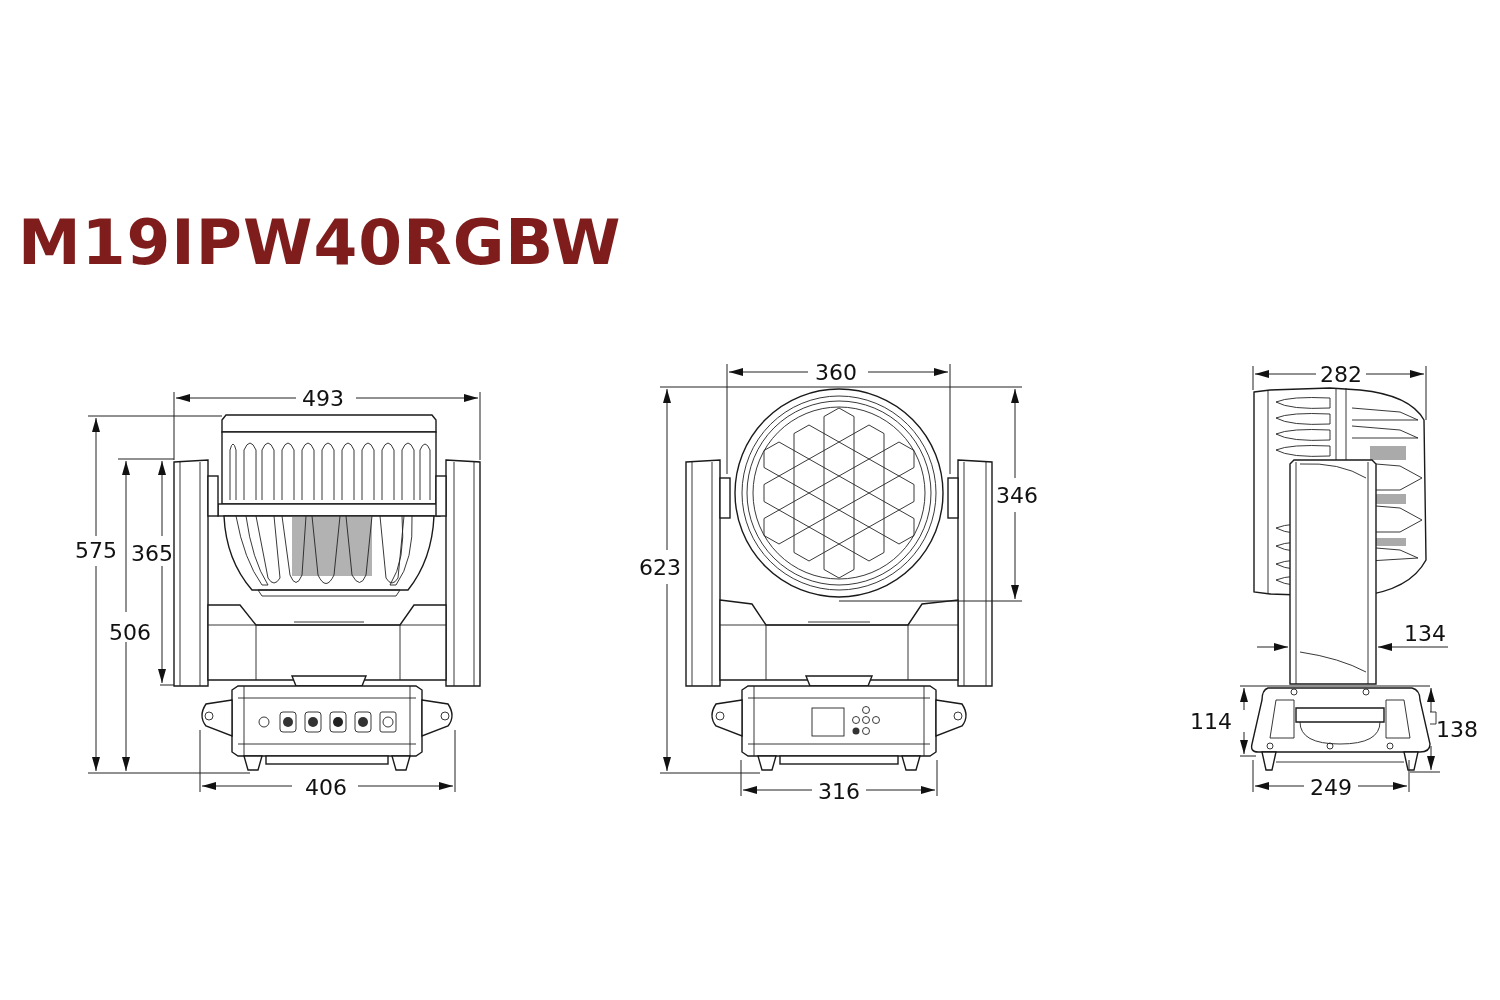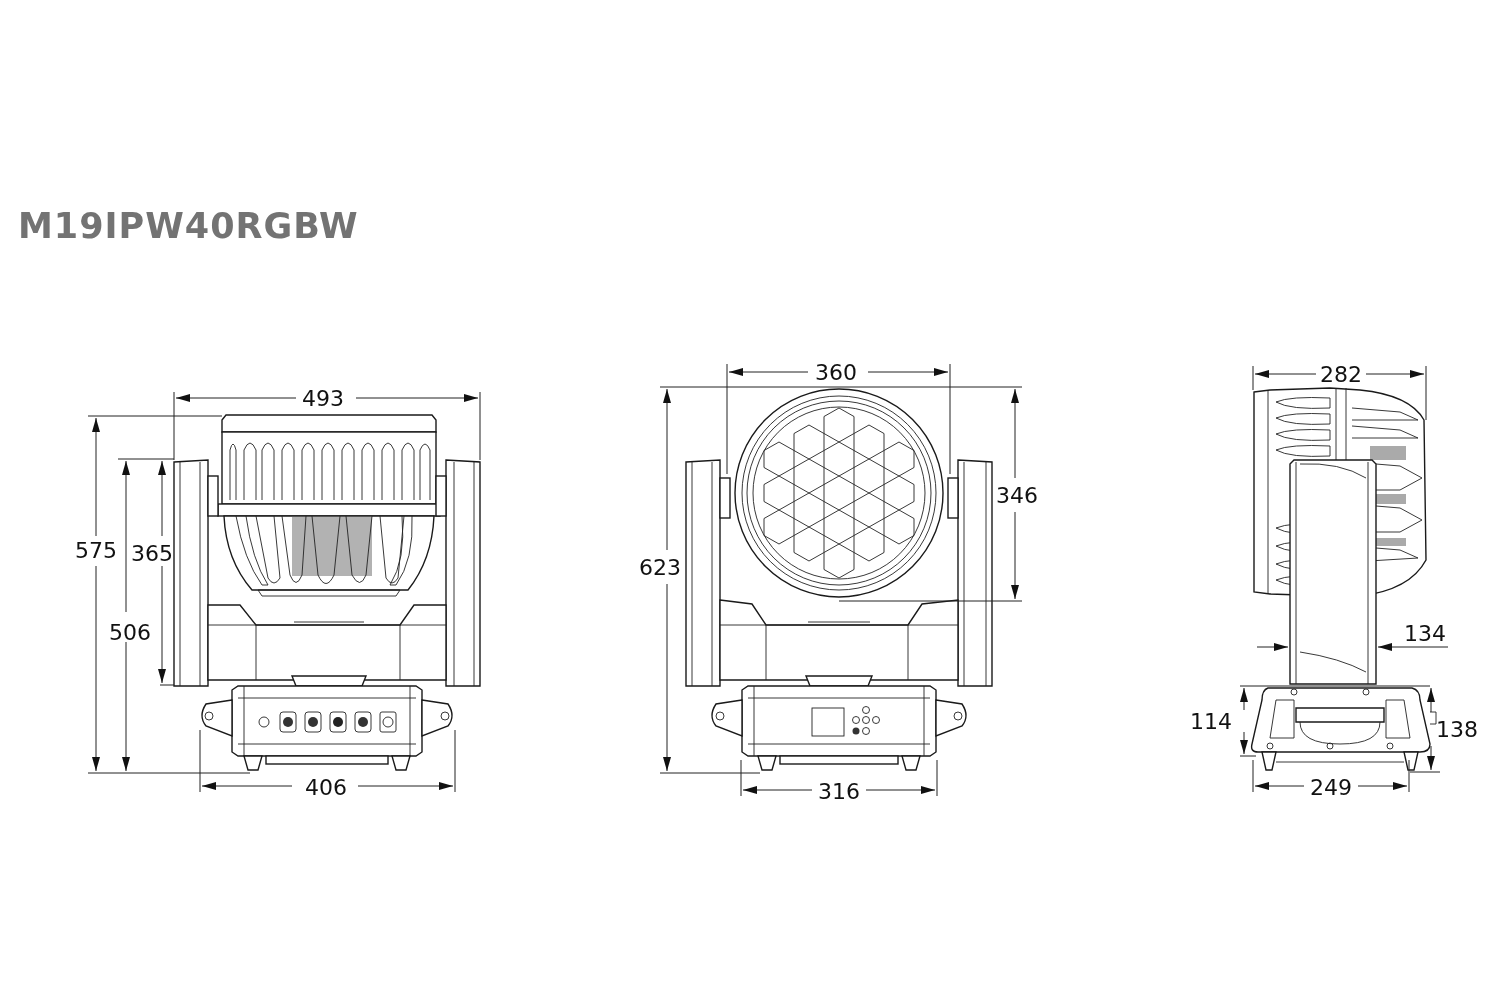--- a/index.html
+++ b/index.html
@@ -1,17 +1,17 @@
 <!DOCTYPE html>
 <html><head>
 <meta charset="utf-8">
 <style>
   html, body { margin:0; padding:0; background:#ffffff; }
   body { width:1500px; height:1000px; position:relative; overflow:hidden; font-family:"DejaVu Sans", sans-serif; }
-  .title { position:absolute; left:18px; top:206px; font-family:"DejaVu Sans", sans-serif; font-weight:bold; font-size:35px; letter-spacing:1px; color:#737373; }
+  .title { position:absolute; left:18px; top:206px; font-family:"DejaVu Sans", sans-serif; font-weight:bold; font-size:63px; letter-spacing:1px; color:#7f1d1d; }
   svg { position:absolute; left:0; top:0; }
   .dim { font-family:"DejaVu Sans", sans-serif; font-size:22px; fill:#111; }
   .thin { stroke:#222; fill:none; stroke-width:0.9; }
   .fill { fill:#fff; stroke:#1a1a1a; stroke-width:1.4; }
   .dl { stroke:#222; stroke-width:1; fill:none; }
   .ar { fill:#111; }
 </style>
 </head>
 <body>
 

